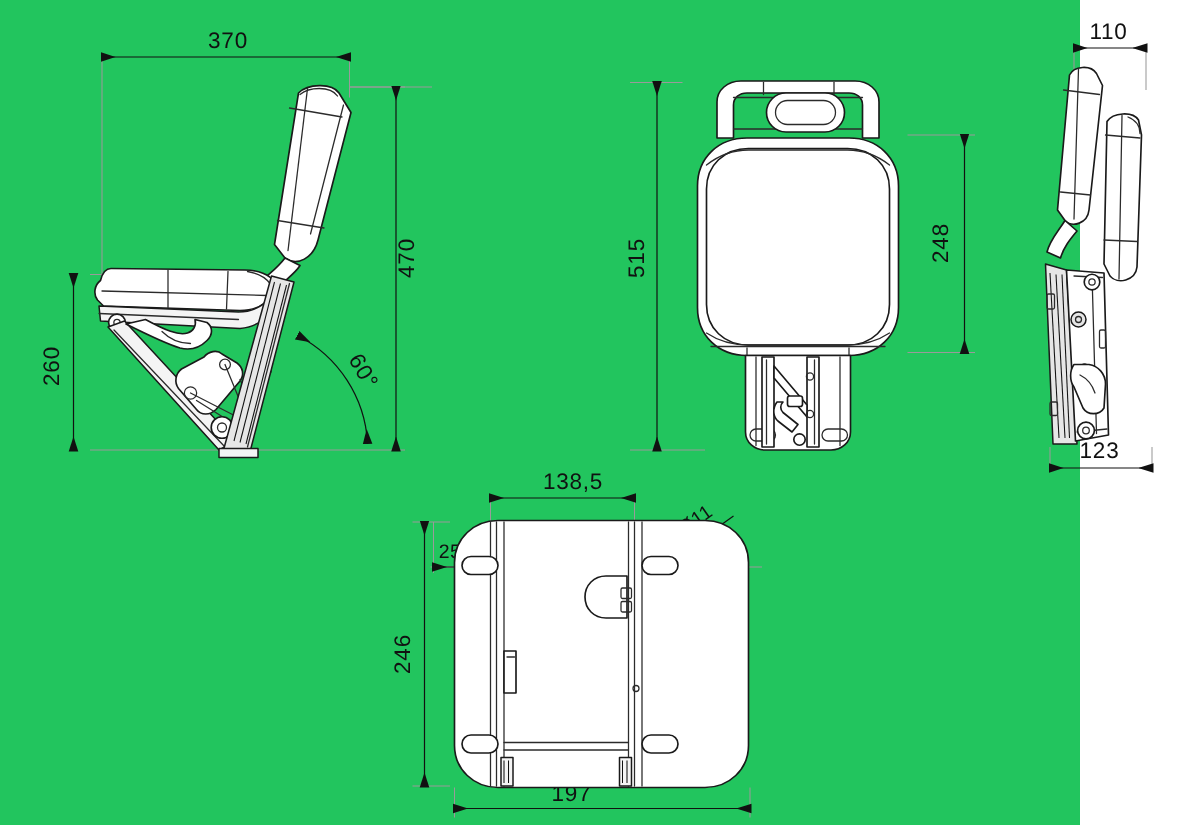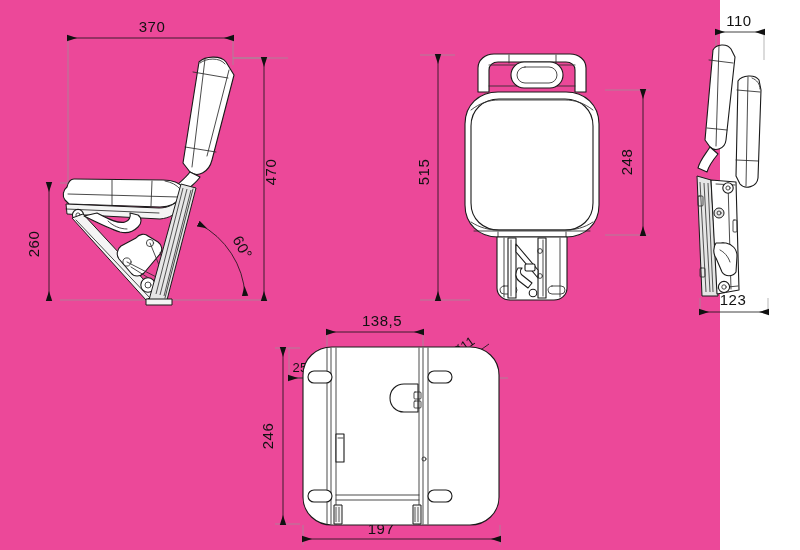--- a/index.html
+++ b/index.html
@@ -10,21 +10,21 @@
   body {
     width: 800px;
     height: 550px;
     overflow: hidden;
     font-family: "Liberation Sans", sans-serif;
   }
   #drawing-root {
     position: relative;
     width: 720px;
     height: 550px;
-    background: #ec4899;
+    background: #22c55e;
     text-align: center;
   }
   svg#cad {
     display: block;
     width: 800px;
     height: 550px;
   }
   .part-outline {
     fill: #ffffff;
     stroke: #1a1a1a;

